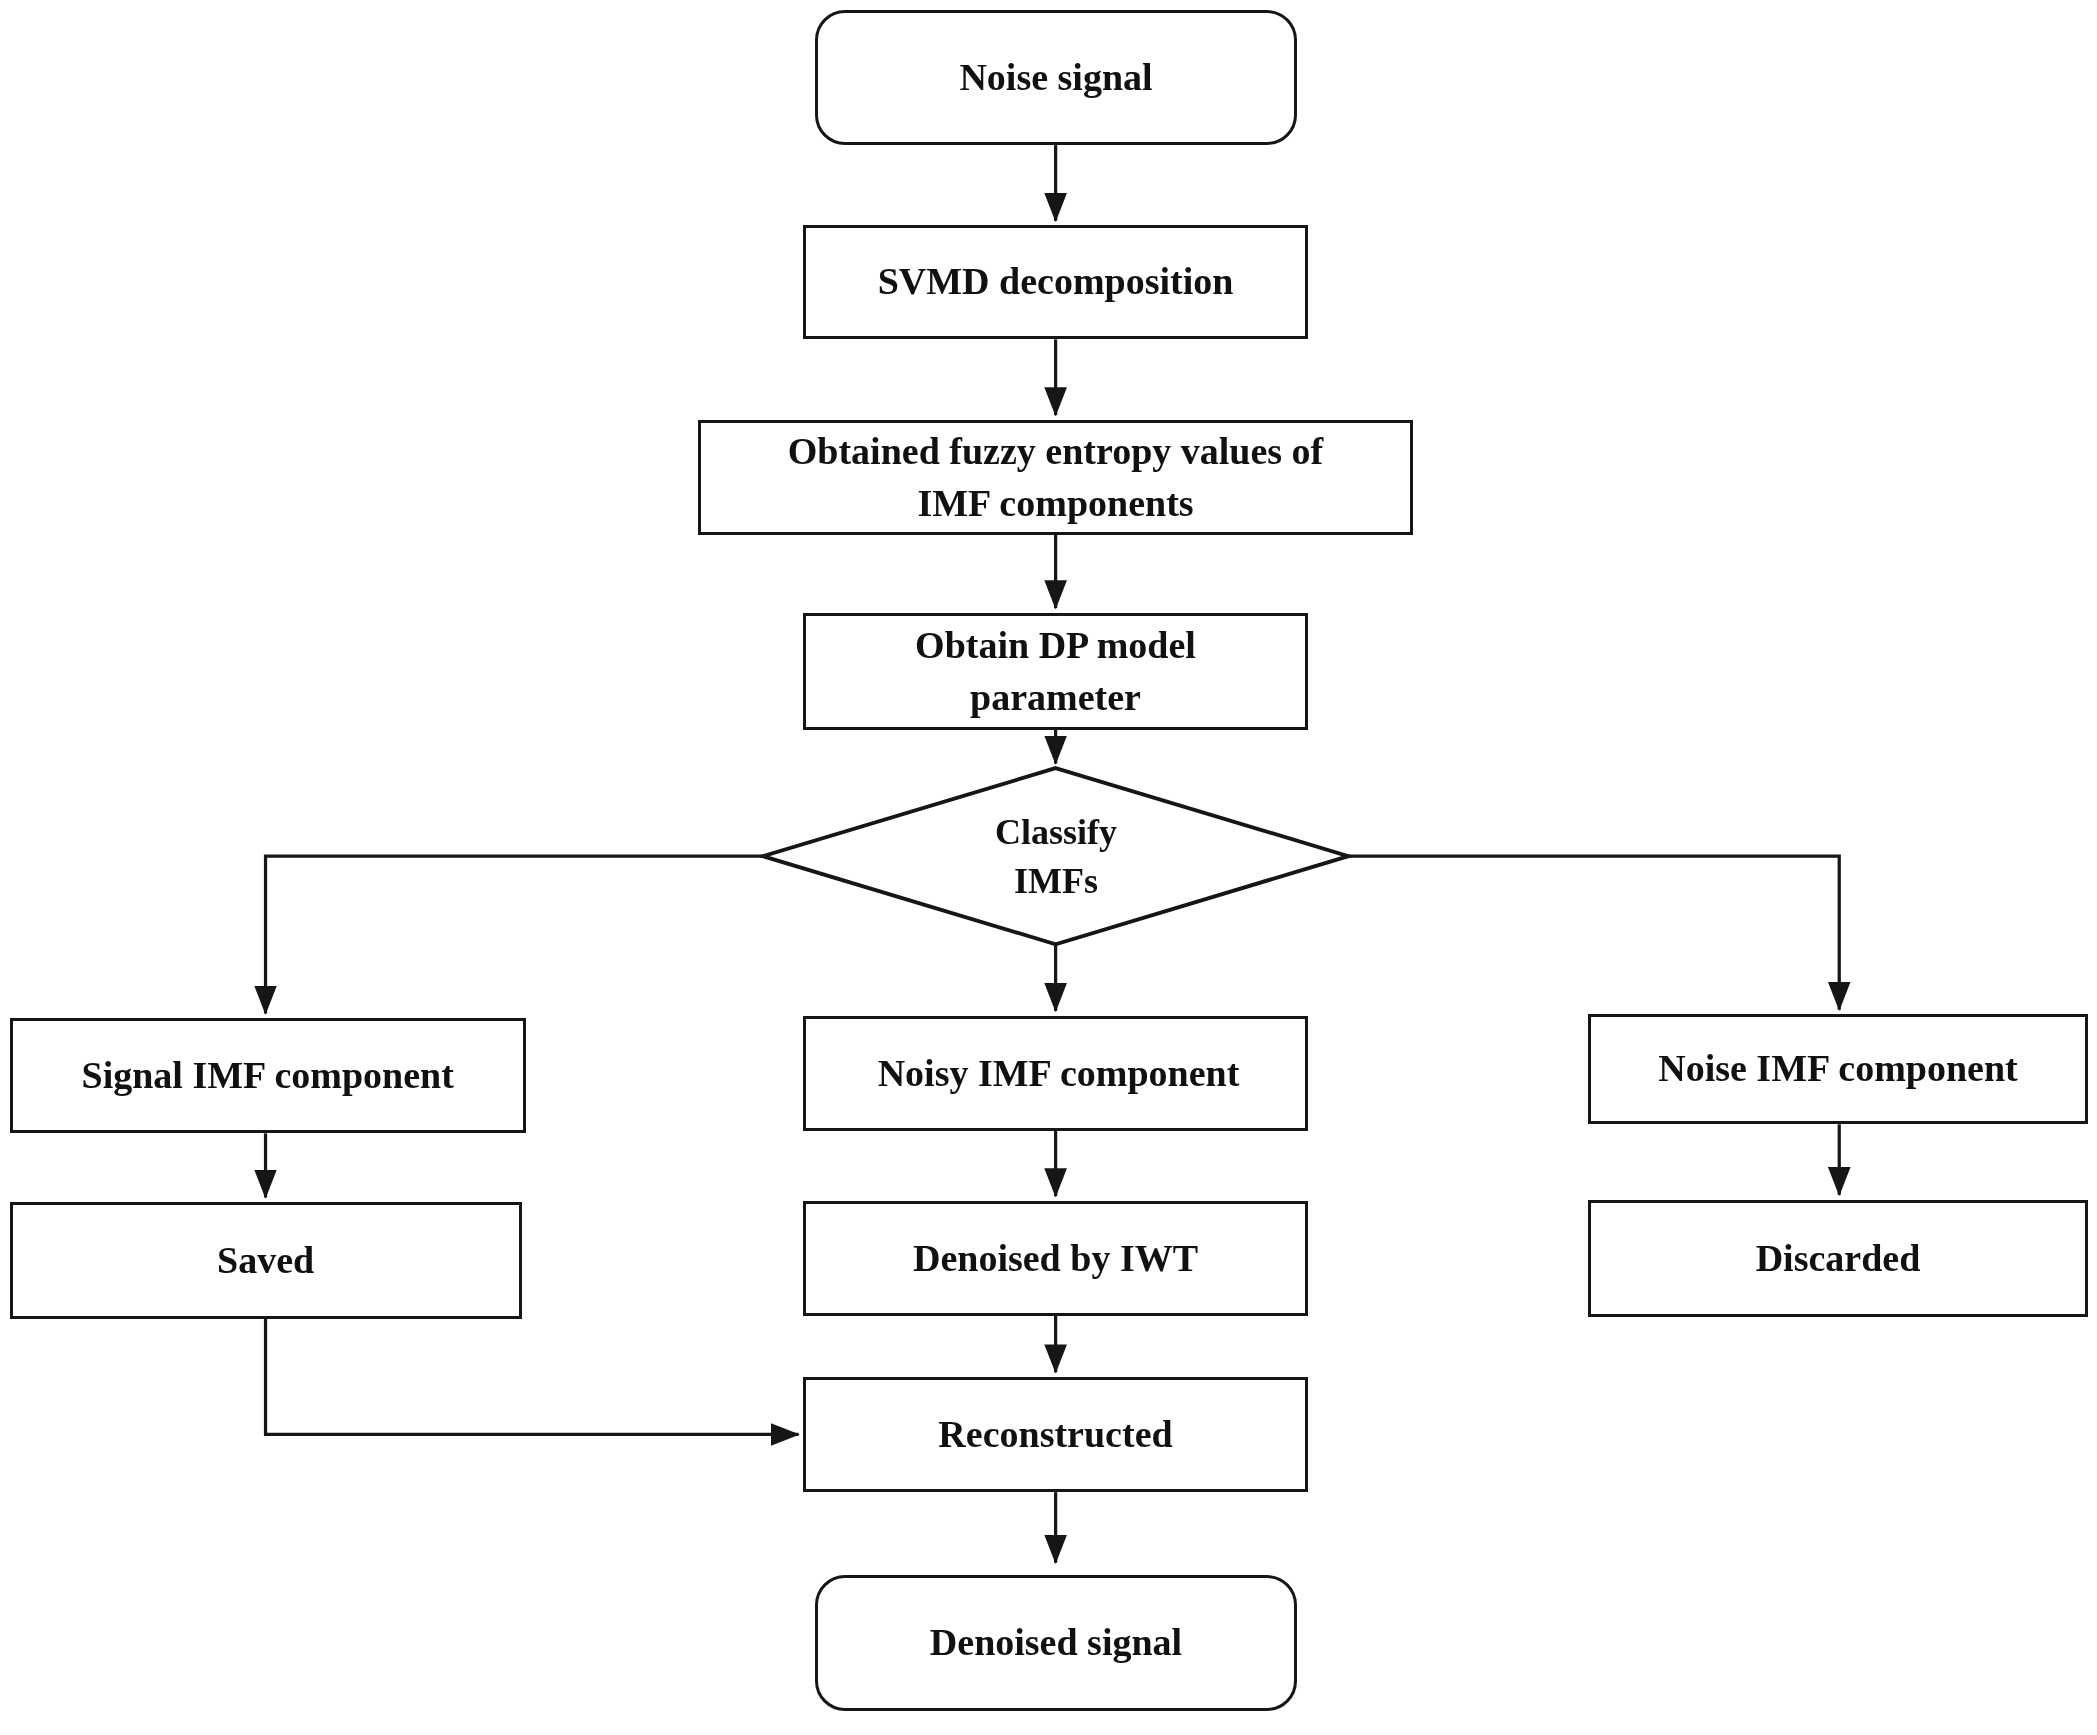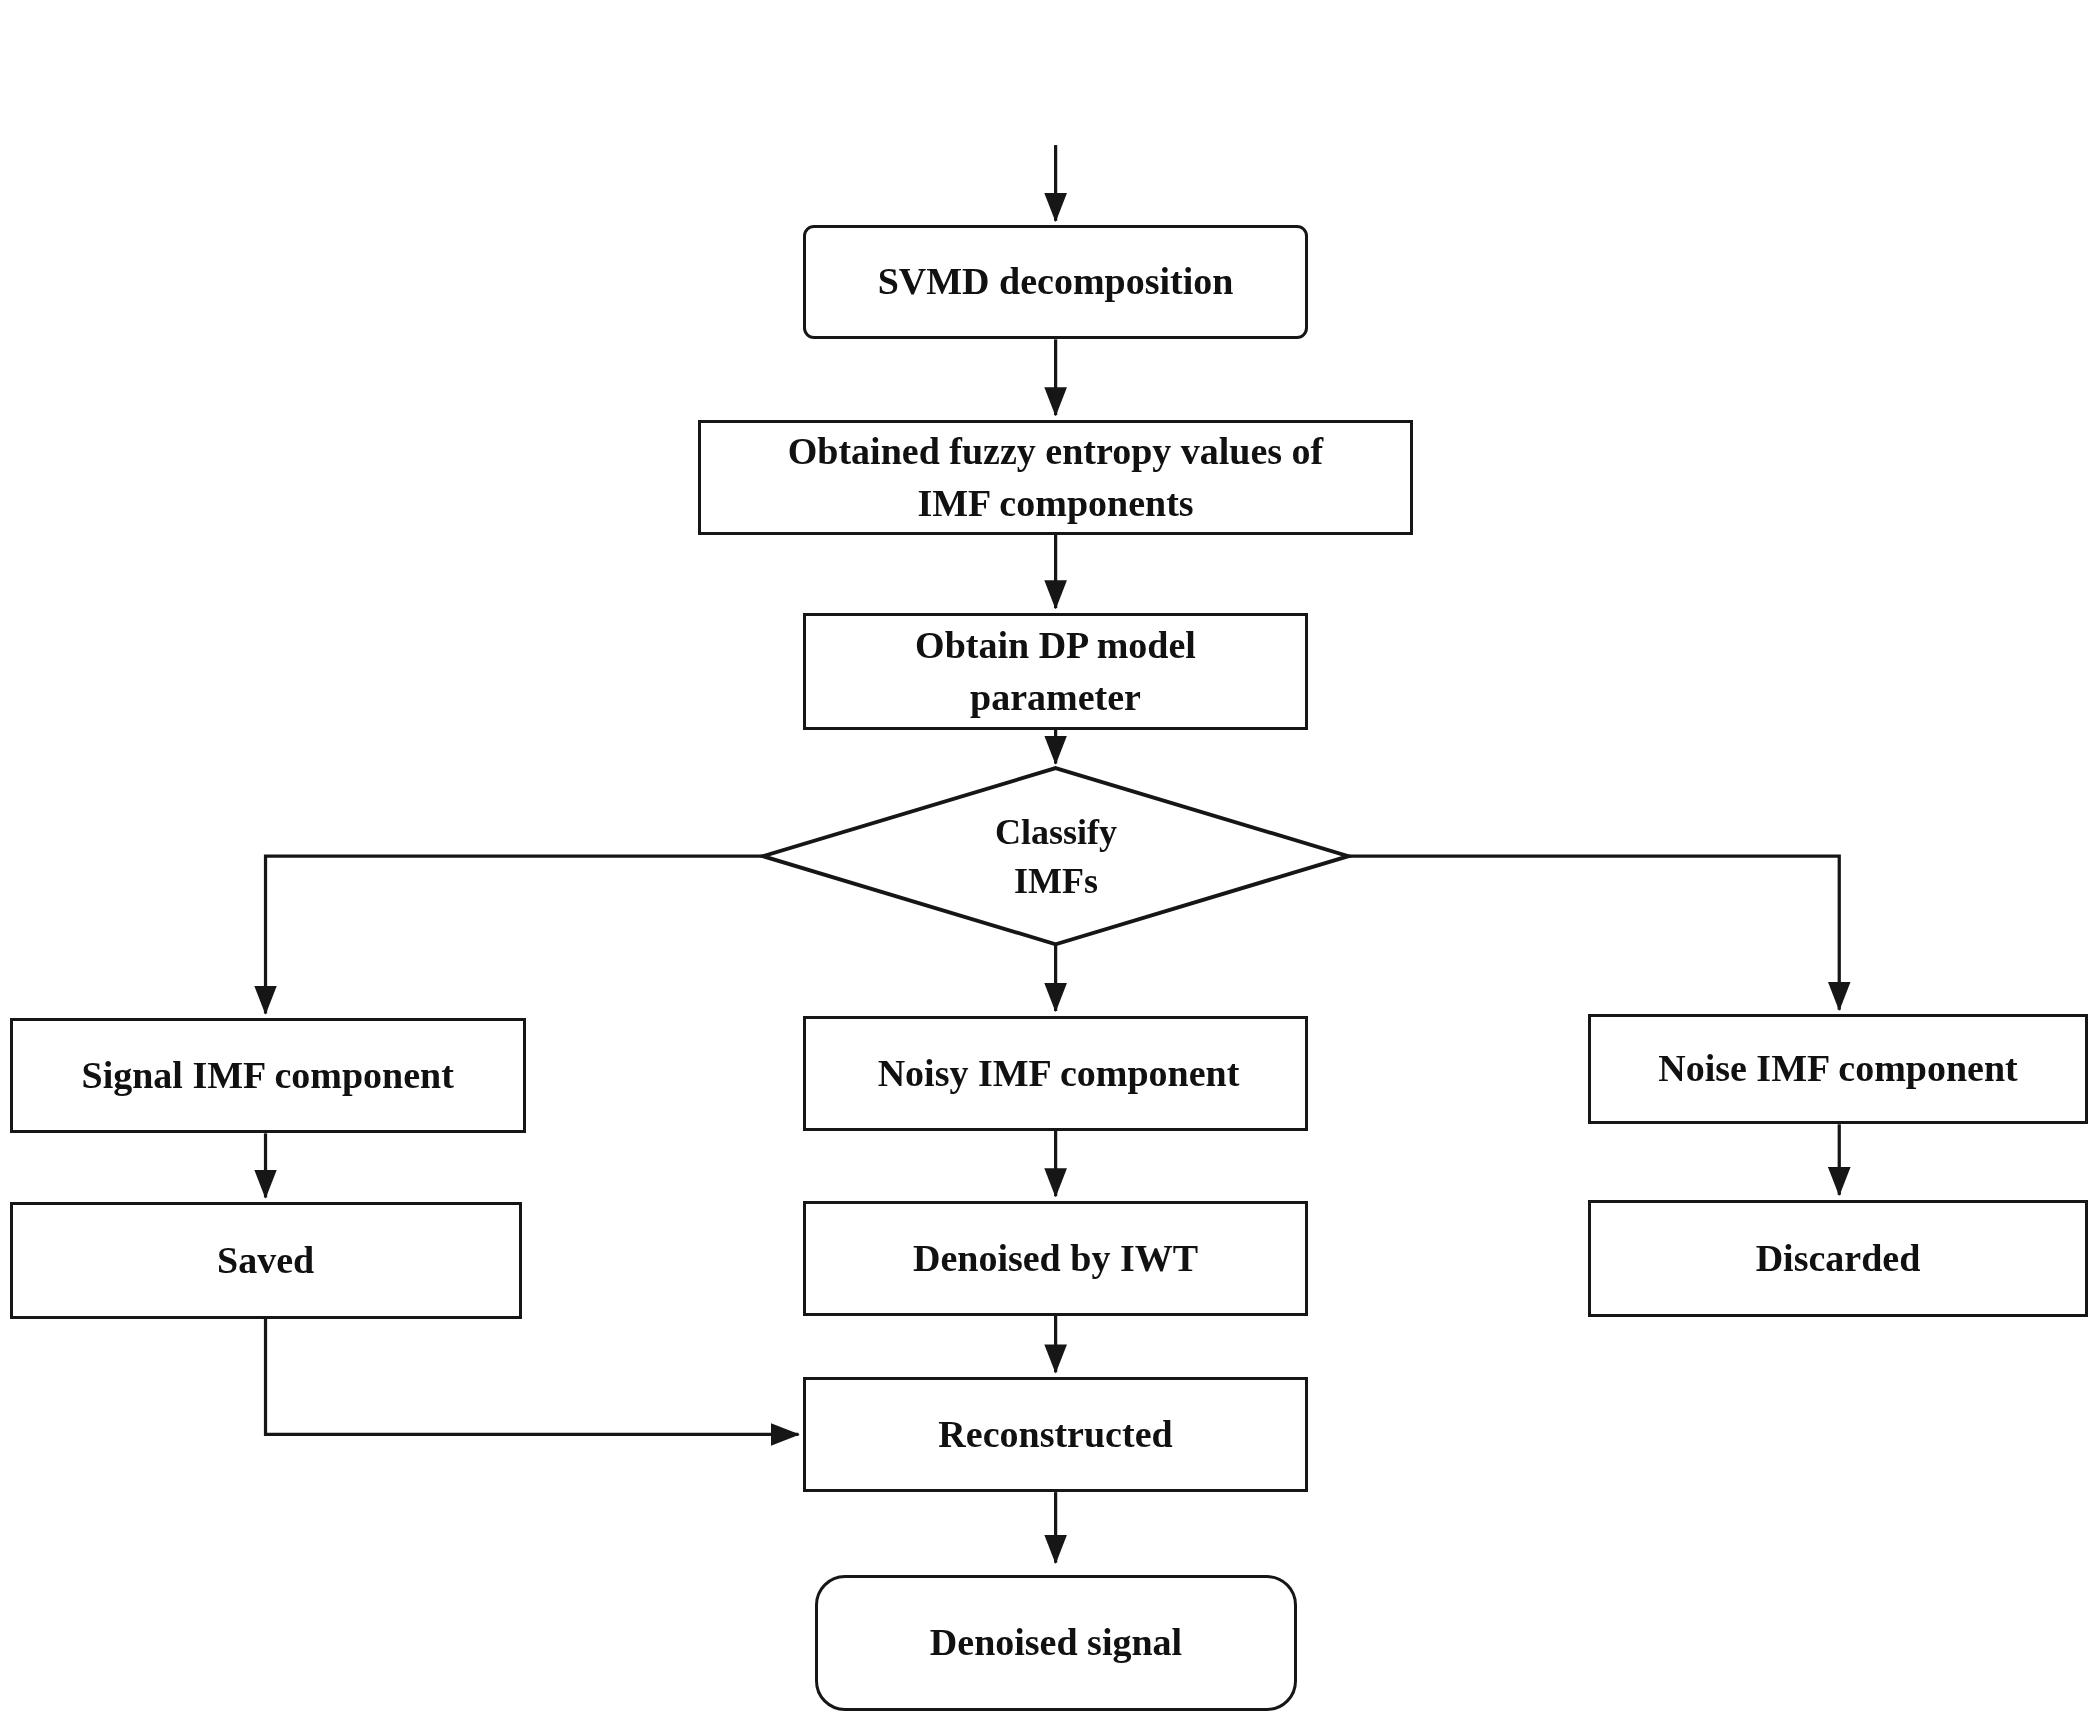--- a/index.html
+++ b/index.html
@@ -83,22 +83,23 @@
     <line x1="2840" y1="1736" x2="2840" y2="1845" stroke="#161616" stroke-width="5" marker-end="url(#arrowhead)"></line>
     <line x1="1630" y1="2032" x2="1630" y2="2119" stroke="#161616" stroke-width="5" marker-end="url(#arrowhead)"></line>
     <line x1="1630" y1="2304" x2="1630" y2="2413" stroke="#161616" stroke-width="5" marker-end="url(#arrowhead)"></line>
 
     <polyline points="1178,1322 410,1322 410,1565" fill="none" stroke="#161616" stroke-width="5" marker-end="url(#arrowhead)"></polyline>
     <polyline points="2082,1322 2840,1322 2840,1559" fill="none" stroke="#161616" stroke-width="5" marker-end="url(#arrowhead)"></polyline>
 
     <polyline points="410,2036 410,2215 1233,2215" fill="none" stroke="#161616" stroke-width="5" marker-end="url(#arrowhead)"></polyline>
   </svg>
 
+  <div class="node rounded" style="left:815px; top:10.4px;  width:482px;  height:135px;">Noise signal</div>
 
-  <div class="node" style="left:803px; top:225px; width:505px;  height:114px;border-radius:11px;">SVMD decomposition</div>
+  <div class="node" style="left:803px; top:225px; width:505px;  height:114px;">SVMD decomposition</div>
 
   <div class="node" style="left:698px; top:420px; width:715px; height:115px;">Obtained fuzzy entropy values of
 IMF components</div>
 
   <div class="node" style="left:803px; top:613px; width:505px;  height:117px;">Obtain DP model
 parameter</div>
 
   <div class="diamond-label" style="left:894px; top:788px; width:324px; height:137px;">Classify
 IMFs</div>
 

